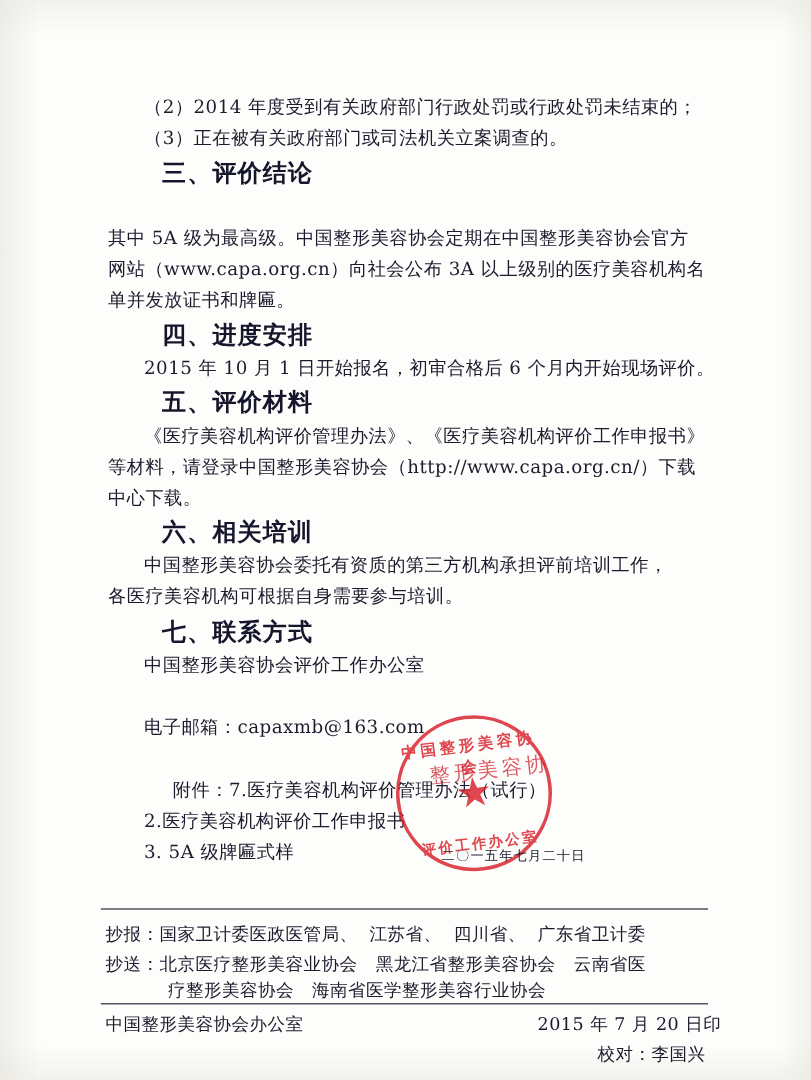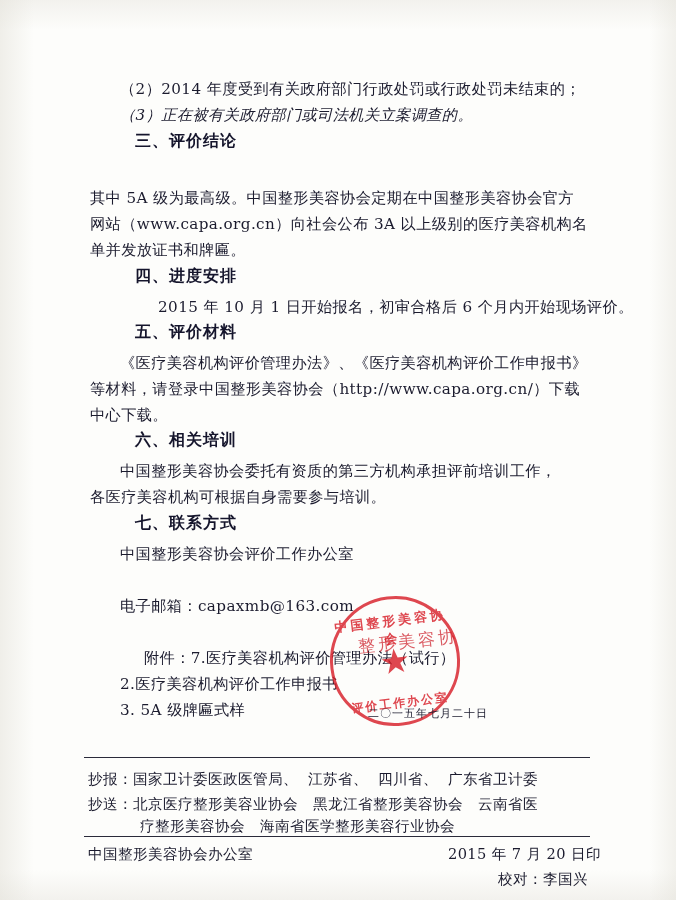--- a/index.html
+++ b/index.html
@@ -50,21 +50,21 @@
     font-size: 15.2px;
     line-height: 26px;
     letter-spacing: 0.4px;
     white-space: pre;
   }
 
   .heading {
     position: absolute;
     color: #15152c;
     font-family: "DejaVu Serif", serif;
-    font-size: 16px;
+    font-size: 20px;
     font-weight: bold;
     letter-spacing: 1px;
     white-space: pre;
   }
 
   
   .footer-text {
     position: absolute;
     color: #1b1b2e;
     font-family: "DejaVu Serif", serif;
@@ -140,29 +140,29 @@
     white-space: pre;
   }
 </style>
 </head>
 <body>
 
 <div id="page">
   <div id="content">
 
     <div class="body-text" style="left:120px; top:76px;">（2）2014 年度受到有关政府部门行政处罚或行政处罚未结束的；</div>
-    <div class="body-text" style="left:120px; top:102px;font-style:italic;">（3）正在被有关政府部门或司法机关立案调查的。</div>
+    <div class="body-text" style="left:120px; top:102px;">（3）正在被有关政府部门或司法机关立案调查的。</div>
 
     <div class="heading" style="left:135px; top:131px;">三、评价结论</div>
     <div class="body-text" style="left:90px; top:185px;">其中 5A 级为最高级。中国整形美容协会定期在中国整形美容协会官方</div>
     <div class="body-text" style="left:90px; top:211px;">网站（www.capa.org.cn）向社会公布 3A 以上级别的医疗美容机构名</div>
     <div class="body-text" style="left:90px; top:237px;">单并发放证书和牌匾。</div>
 
     <div class="heading" style="left:135px; top:266px;">四、进度安排</div>
-    <div class="body-text" style="left:120px; top:294px;margin-left:38px;">2015 年 10 月 1 日开始报名，初审合格后 6 个月内开始现场评价。</div>
+    <div class="body-text" style="left:120px; top:294px;">2015 年 10 月 1 日开始报名，初审合格后 6 个月内开始现场评价。</div>
 
     <div class="heading" style="left:135px; top:322px;">五、评价材料</div>
     <div class="body-text" style="left:120px; top:350px;">《医疗美容机构评价管理办法》、《医疗美容机构评价工作申报书》</div>
     <div class="body-text" style="left:90px; top:376px;">等材料，请登录中国整形美容协会（http://www.capa.org.cn/）下载</div>
     <div class="body-text" style="left:90px; top:402px;">中心下载。</div>
 
     <div class="heading" style="left:135px; top:430px;">六、相关培训</div>
     <div class="body-text" style="left:120px; top:458px;">中国整形美容协会委托有资质的第三方机构承担评前培训工作，</div>
     <div class="body-text" style="left:90px; top:484px;">各医疗美容机构可根据自身需要参与培训。</div>
 

